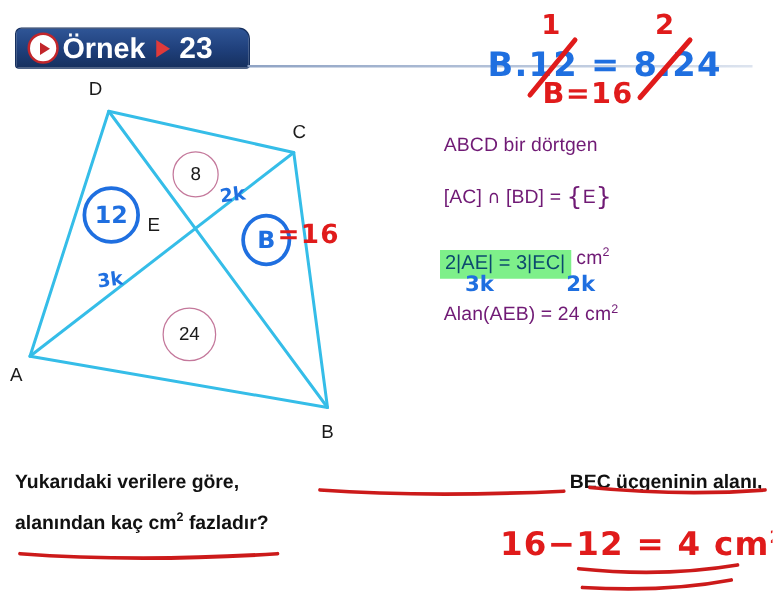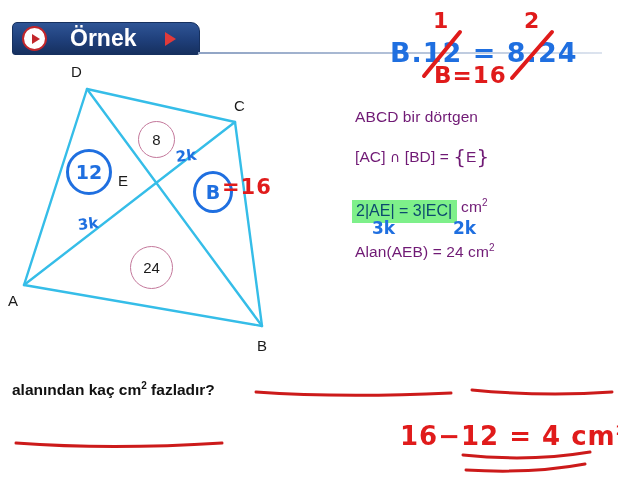--- a/index.html
+++ b/index.html
@@ -23,21 +23,20 @@
     top: 22px;
     width: 188px;
     height: 33px;
     background: linear-gradient(180deg, #2f5596 0%, #1f3f7a 55%, #16305f 100%);
     border: 1px solid #16305f;
     border-radius: 5px 9px 3px 3px;
     box-sizing: border-box;
     display: flex;
     align-items: center;
     padding-left: 9px;
-    gap: 20px;
   }
   #header-rule {
     position: absolute;
     left: 198px;
     top: 52px;
     width: 404px;
     height: 2px;
     background: linear-gradient(90deg, #8fa3c4 0%, #c2cee1 70%, #dde4ef 100%);
   }
   .play-badge {
@@ -253,20 +252,22 @@
 <div class="hw hw-blue" id="hw-3k-text">3k</div>
 <div class="hw hw-blue" id="hw-2k-text">2k</div>
 
 <div class="hw hw-blue" id="hw-eq1">B.12 = 8.24</div>
 <div class="hw hw-red" id="hw-one">1</div>
 <div class="hw hw-red" id="hw-two">2</div>
 <div class="hw hw-red" id="hw-b16">B=16</div>
 
 <div id="question">
   <div id="q-line1">
+    <span>Yukarıdaki verilere göre,</span>
+    <span>BEC üçgeninin alanı,</span>
   </div>
   <div id="q-line2"><span>alanından kaç cm</span><sup>2</sup><span> fazladır?</span></div>
 </div>
 
 <div class="hw hw-red" id="hw-answer"><span>16−12 = 4 cm</span><sup>2</sup></div>
 
 <svg id="ink-svg" width="618" height="480">
   <g stroke="#e01b1b" stroke-width="4" fill="none" stroke-linecap="round">
 
     <path d="M424 76 L460 32"></path>

